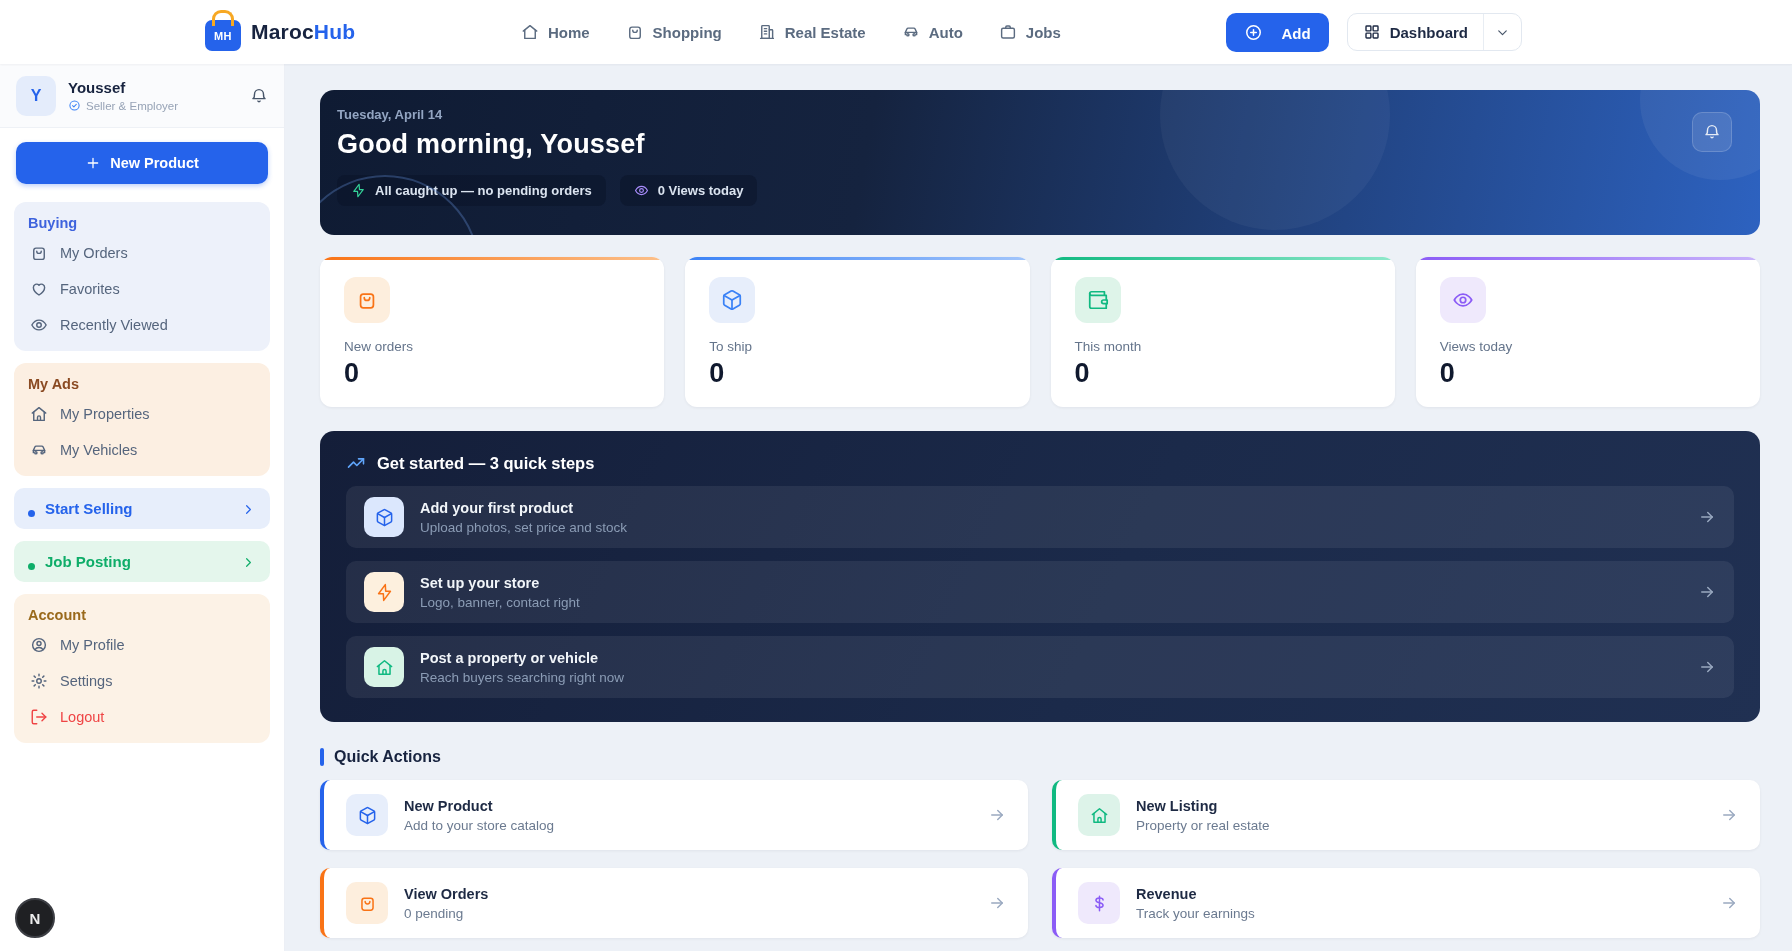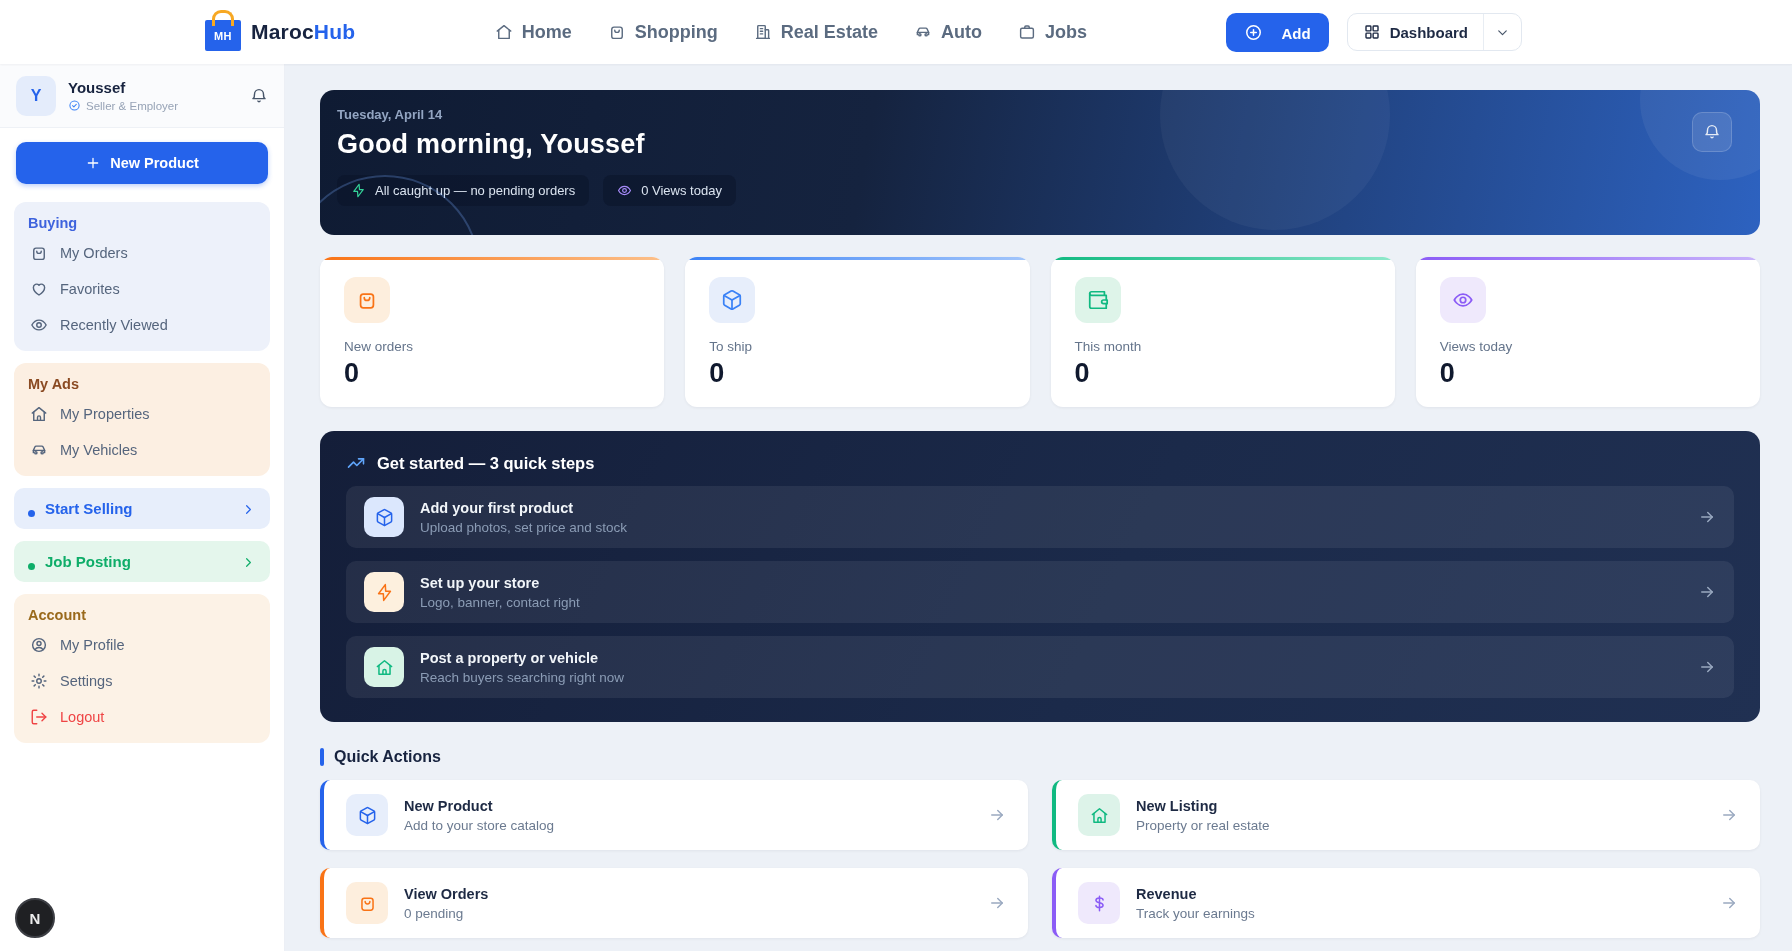--- a/index.html
+++ b/index.html
@@ -9,29 +9,29 @@
   .ic { display:flex; align-items:center; justify-content:center; }
   .ic svg { width:18px; height:18px; fill:none; stroke:currentColor; stroke-width:1.9;
     stroke-linecap:round; stroke-linejoin:round; }
 
   
   .topbar { position:fixed; top:0; left:0; right:0; height:64px; background:#fff; z-index:20;
     display:flex; align-items:center; padding:0 270px 0 205px;
     box-shadow:0 1px 2px rgba(15,23,42,0.05); }
   .brand { display:flex; align-items:center; gap:10px; }
   .brand-badge { position:relative; width:36px; height:31px; margin-top:7px; background:#2563eb;
-    border-radius:2px; color:#fff; font-weight:bold; font-size:11px; letter-spacing:.5px;
+    border-radius:7px; color:#fff; font-weight:bold; font-size:11px; letter-spacing:.5px;
     display:flex; align-items:center; justify-content:center; }
   .brand-badge::before { content:""; position:absolute; top:-10px; left:50%; transform:translateX(-50%);
     width:16px; height:13px; border:3.5px solid #f7a823; border-bottom:none; border-radius:9px 9px 0 0; }
   .brand-name { font-size:21px; font-weight:800; color:#17233f; letter-spacing:.2px; }
   .brand-name .accent { color:#2563eb; }
   .topnav { flex:1; display:flex; justify-content:center; gap:36px; }
   .nav-item { display:flex; align-items:center; gap:9px; color:#5b6b80; font-weight:600;
-    font-size:18px; cursor:pointer; text-decoration:none; }
+    font-size:15px; cursor:pointer; text-decoration:none; }
   .top-actions { display:flex; align-items:center; gap:18px; }
   .add-btn { display:flex; align-items:flex-end; gap:18px; background:#2563eb; color:#fff;
     font-weight:700; font-size:15px; padding:10px 18px; border-radius:10px; border:none; cursor:pointer;
     font-family:inherit; }
   .add-btn svg { width:19px; height:19px; }
   .dash-group { display:flex; align-items:stretch; background:#fff; border:1px solid #e2e8f0;
     border-radius:10px; overflow:hidden; }
   .dash-main { display:flex; align-items:center; gap:9px; padding:9px 15px; color:#1e2a44;
     font-weight:700; font-size:15px; cursor:pointer; }
   .dash-caret { display:flex; align-items:center; padding:0 11px; border-left:1px solid #e8edf3;
@@ -82,21 +82,21 @@
   .hero-circle1 { position:absolute; width:230px; height:230px; border-radius:50%;
     background:rgba(255,255,255,0.045); top:-90px; right:370px; }
   .hero-circle2 { position:absolute; width:190px; height:190px; border-radius:50%;
     border:2px solid rgba(120,170,250,0.28); bottom:-130px; left:-30px; }
   .hero-circle3 { position:absolute; width:160px; height:160px; border-radius:50%;
     background:rgba(255,255,255,0.06); top:-70px; right:-40px; }
   .hero-date { font-size:13px; color:#93a5c2; font-weight:600; }
   .hero-title { font-size:27px; font-weight:800; margin:7px 0 15px; letter-spacing:.2px; }
   .hero-badges { display:flex; gap:14px; }
   .hero-badge { display:flex; align-items:center; gap:9px; background:rgba(9,18,38,0.45);
-    border-radius:8px; padding:8px 14px; font-size:13px; color:#dbe4f0; font-weight:400; }
+    border-radius:8px; padding:8px 14px; font-size:13px; color:#dbe4f0; font-weight:700; }
   .hero-badge .ic svg { width:15px; height:15px; }
   .badge-zap { color:#34d399; }
   .badge-eye { color:#a78bfa; }
   .hero-bell { position:absolute; top:22px; right:28px; width:40px; height:40px; border-radius:10px;
     background:rgba(255,255,255,0.10); border:1px solid rgba(255,255,255,0.17); color:#e6ecf5;
     display:flex; align-items:center; justify-content:center; cursor:pointer; }
 
   .stats { display:grid; grid-template-columns:repeat(4,1fr); gap:21px; margin-top:22px; }
   .stat-card { position:relative; background:#fff; border-radius:12px; padding:20px 24px;
     height:150px; overflow:hidden; box-shadow:0 1px 3px rgba(15,23,42,0.06); cursor:pointer; }

